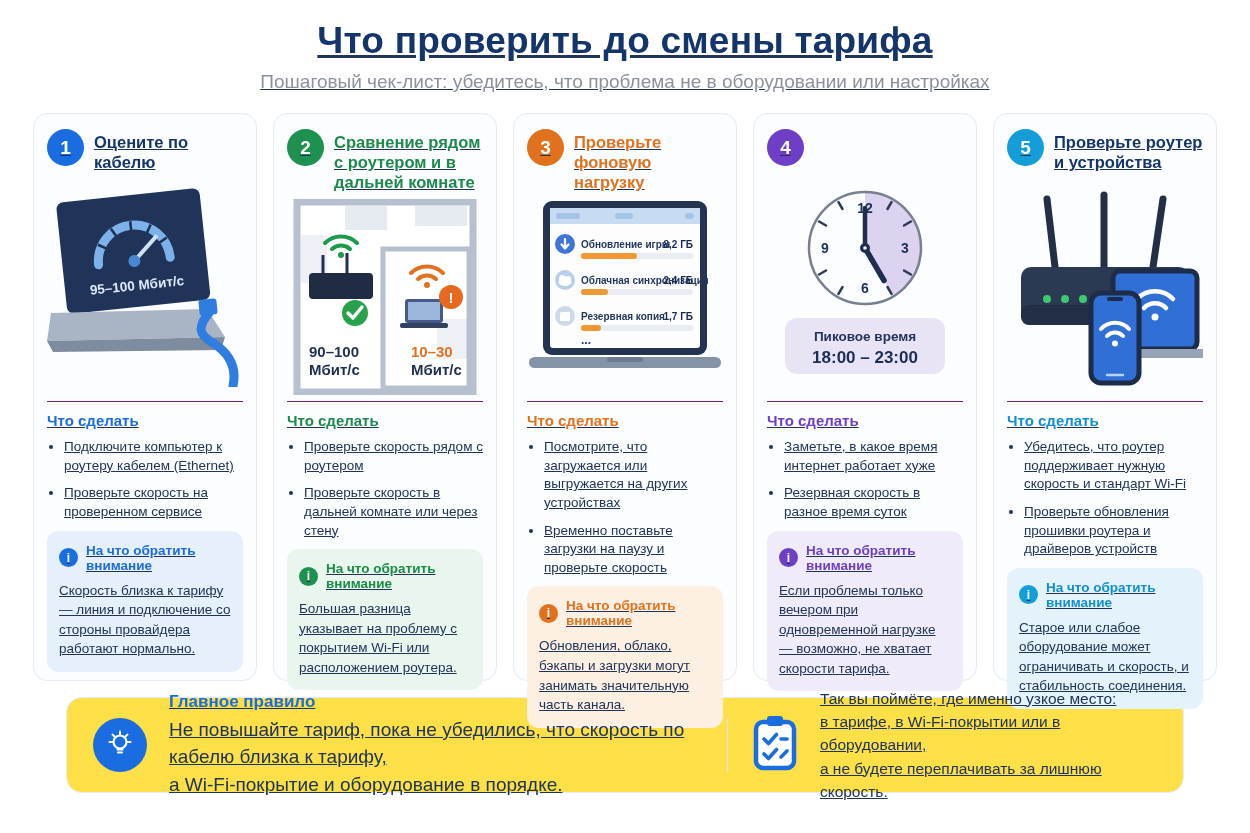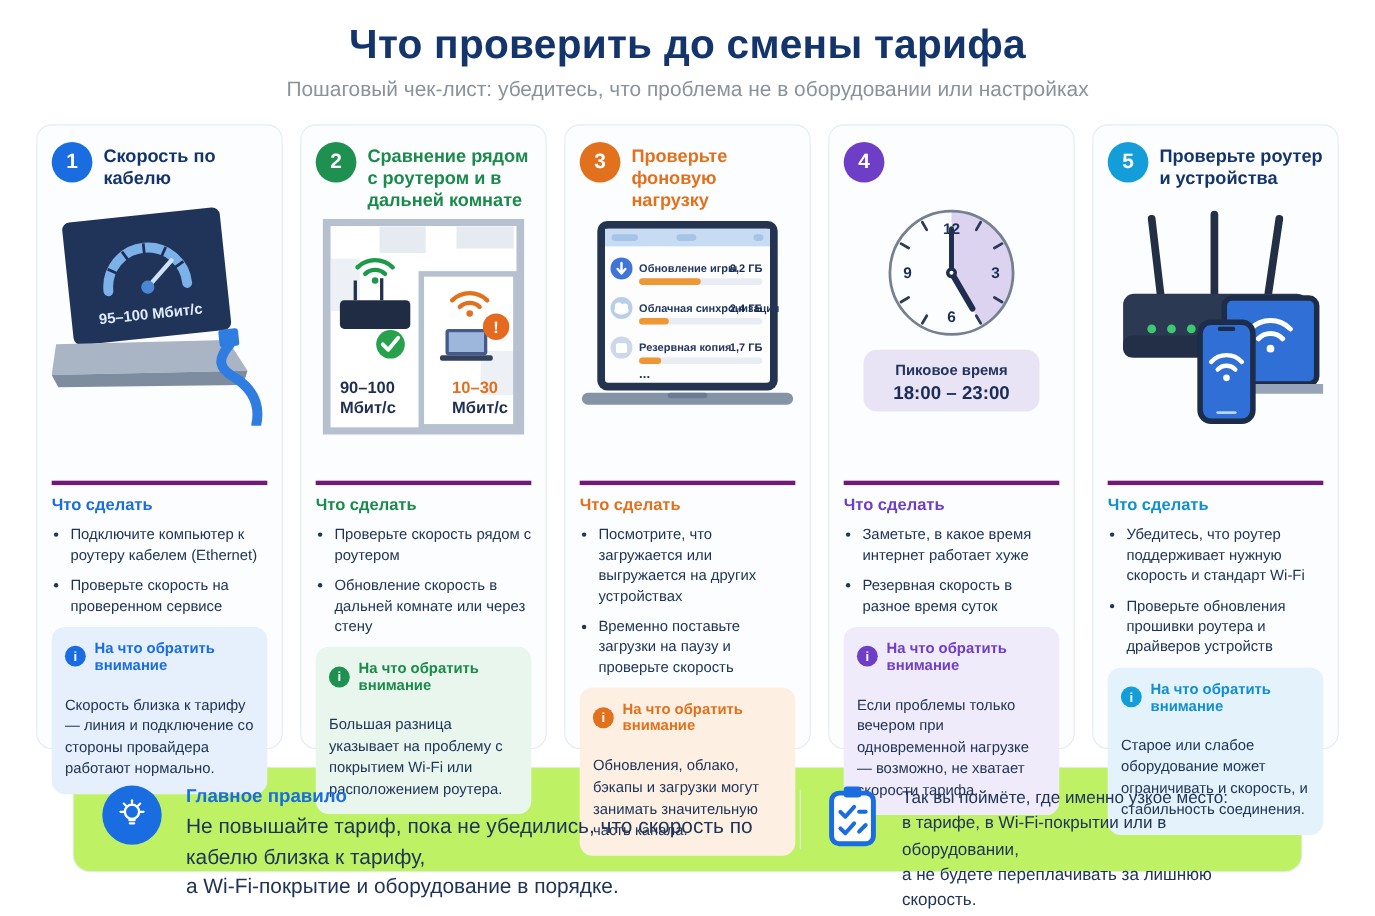--- a/index.html
+++ b/index.html
@@ -1,59 +1,59 @@
 <!DOCTYPE html>
 <html><head>
 <meta charset="utf-8">
 <style>
   html,body { margin:0; padding:0; }
   body {
     width:1250px; height:833px; background:#ffffff;
     font-family:"Liberation Sans","DejaVu Sans",sans-serif;
     color:#203457; overflow:hidden;
   }
-  .page { padding:14px 33px 0; }
+  .page { padding:14px 33px 0;text-decoration:underline; }
   .title { margin:6px 0 0; text-align:center; font-size:37px; font-weight:bold; color:#14356b; letter-spacing:.2px; }
   .subtitle { text-align:center; font-size:19px; color:#8b929c; margin-top:9px; }
 
   .cards { display:flex; gap:16px; margin-top:20px; height:568px; }
   .card { flex:1 1 0; background:#fcfdff; border:1.5px solid #e4e9f3; border-radius:14px;
           padding:13px; display:flex; flex-direction:column; box-sizing:border-box; }
   .card-top { height:274px; flex:none; display:flex; flex-direction:column; }
   .card-head { display:flex; gap:10px; align-items:flex-start; }
   .badge { width:37px; height:37px; border-radius:50%; color:#fff; font-weight:bold; font-size:19px;
            display:flex; align-items:center; justify-content:center; flex:none; margin-top:2px; }
   .card-title { font-size:16.5px; font-weight:bold; line-height:1.22; padding-top:5px; }
   .illus { flex:1; display:flex; align-items:center; justify-content:center; overflow:hidden; min-height:0; }
   .illus svg { max-width:100%; max-height:100%; display:block; }
 
-  .todo { border-top:4px solid #701a75; padding-top:10px;margin-top:36px; }
+  .todo { border-top:1px solid #701a75; padding-top:10px; }
   .todo-h { font-size:15px; font-weight:bold; }
   .todo ul { margin:9px 0 0; padding:0 0 0 17px; }
   .todo li { font-size:13.5px; line-height:1.38; margin-bottom:9px; color:#203457; }
 
   .note { margin-top:auto; border-radius:12px; padding:12px 12px 13px; }
   .note-h { display:flex; align-items:center; gap:8px; font-size:13.5px; font-weight:bold; }
   .note-i { width:19px; height:19px; border-radius:50%; color:#fff; font-size:12px; font-weight:bold;
             display:flex; align-items:center; justify-content:center; flex:none; font-style:normal; }
-  .note-p { margin-top:19px; font-size:13.5px; line-height:1.45; color:#203457; }
+  .note-p { margin-top:8px; font-size:13.5px; line-height:1.45; color:#203457; }
 
   .c1 .badge,.c1 .note-i{background:#1a6de0} .c1 .card-title{color:#14356b}
   .c1 .todo-h,.c1 .note-h{color:#1a6de0} .c1 .note{background:#e6effc}
   .c2 .badge,.c2 .note-i{background:#1e9150} .c2 .card-title{color:#1b8a4a}
   .c2 .todo-h,.c2 .note-h{color:#1b8a4a} .c2 .note{background:#e9f6ee}
   .c3 .badge,.c3 .note-i{background:#e2711d} .c3 .card-title{color:#e2711d}
   .c3 .todo-h,.c3 .note-h{color:#e2711d} .c3 .note{background:#fdf0e3}
   .c4 .badge,.c4 .note-i{background:#6e3ec6} .c4 .card-title{color:#6e3ec6}
   .c4 .todo-h,.c4 .note-h{color:#6e3ec6} .c4 .note{background:#f0ebfa}
   .c5 .badge,.c5 .note-i{background:#149ed9} .c5 .card-title{color:#14356b}
   .c5 .todo-h,.c5 .note-h{color:#118fd1} .c5 .note{background:#e4f2fb}
 
-  .footer { display:flex; align-items:flex-start; gap:22px; margin:16px 33px 0; border:1.5px solid #e6ebf4;
-            border-radius:16px; background:#bef264; padding:16px 26px; height:96px; box-sizing:border-box; }
+  .footer { display:flex; align-items:center; gap:22px; margin:16px 33px 0; border:1.5px solid #e6ebf4;
+            border-radius:16px; background:#fde047; padding:16px 26px; height:96px; box-sizing:border-box; }
   .bulb-circle { width:54px; height:54px; border-radius:50%; background:#1a6de0; flex:none;
                  display:flex; align-items:center; justify-content:center; }
   .rule-block { width:560px; }
   .rule-h { color:#1a6de0; font-size:17px; font-weight:bold; }
   .rule-text { font-size:19px; line-height:1.45; margin-top:4px; color:#203457; }
   .vdiv { width:1.5px; align-self:stretch; background:#e0e6ef; margin:4px 2px; }
   .result-text { font-size:15.5px; line-height:1.5; color:#203457; }
   svg text { font-family:"Liberation Sans","DejaVu Sans",sans-serif; }
 </style>
 </head>
@@ -62,21 +62,21 @@
 <div class="page">
   <h1 class="title">Что проверить до смены тарифа</h1>
   <div class="subtitle">Пошаговый чек-лист: убедитесь, что проблема не в оборудовании или настройках</div>
 
   <div class="cards">
 
     <div class="card c1">
       <div class="card-top">
         <div class="card-head">
           <div class="badge">1</div>
-          <div class="card-title">Скорость по кабелю</div>
+          <div class="card-title">Оцените по кабелю</div>
         </div>
         <div class="illus">
           <svg width="196" height="200" viewBox="0 0 196 200">
             <g transform="rotate(-6 88 80)">
               <rect x="16" y="8" width="144" height="112" rx="7" fill="#20345a"></rect>
               <path d="M52 74 A36 36 0 0 1 124 74" stroke="#7cb1ea" stroke-width="9" fill="none" stroke-linecap="round"></path>
               <line x1="53.4" y1="54" x2="61.2" y2="58.5" stroke="#1d2f52" stroke-width="2.5"></line>
               <line x1="68" y1="39.4" x2="72.5" y2="47.2" stroke="#1d2f52" stroke-width="2.5"></line>
               <line x1="88" y1="34" x2="88" y2="43" stroke="#1d2f52" stroke-width="2.5"></line>
               <line x1="108" y1="39.4" x2="103.5" y2="47.2" stroke="#1d2f52" stroke-width="2.5"></line>
@@ -154,21 +154,21 @@
             </g>
             <text x="124" y="158" font-size="15" font-weight="bold" fill="#e2711d">10–30</text>
             <text x="124" y="176" font-size="15" font-weight="bold" fill="#1f2f52">Мбит/с</text>
           </svg>
         </div>
       </div>
       <div class="todo">
         <div class="todo-h">Что сделать</div>
         <ul>
           <li>Проверьте скорость рядом с роутером</li>
-          <li>Обновление скорость в дальней комнате или через стену</li>
+          <li>Проверьте скорость в дальней комнате или через стену</li>
         </ul>
       </div>
       <div class="note">
         <div class="note-h">
           <span class="note-i">i</span>
           <span>На что обратить внимание</span>
         </div>
         <div class="note-p">Большая разница указывает на проблему с покрытием Wi-Fi или расположением роутера.</div>
       </div>
     </div>

